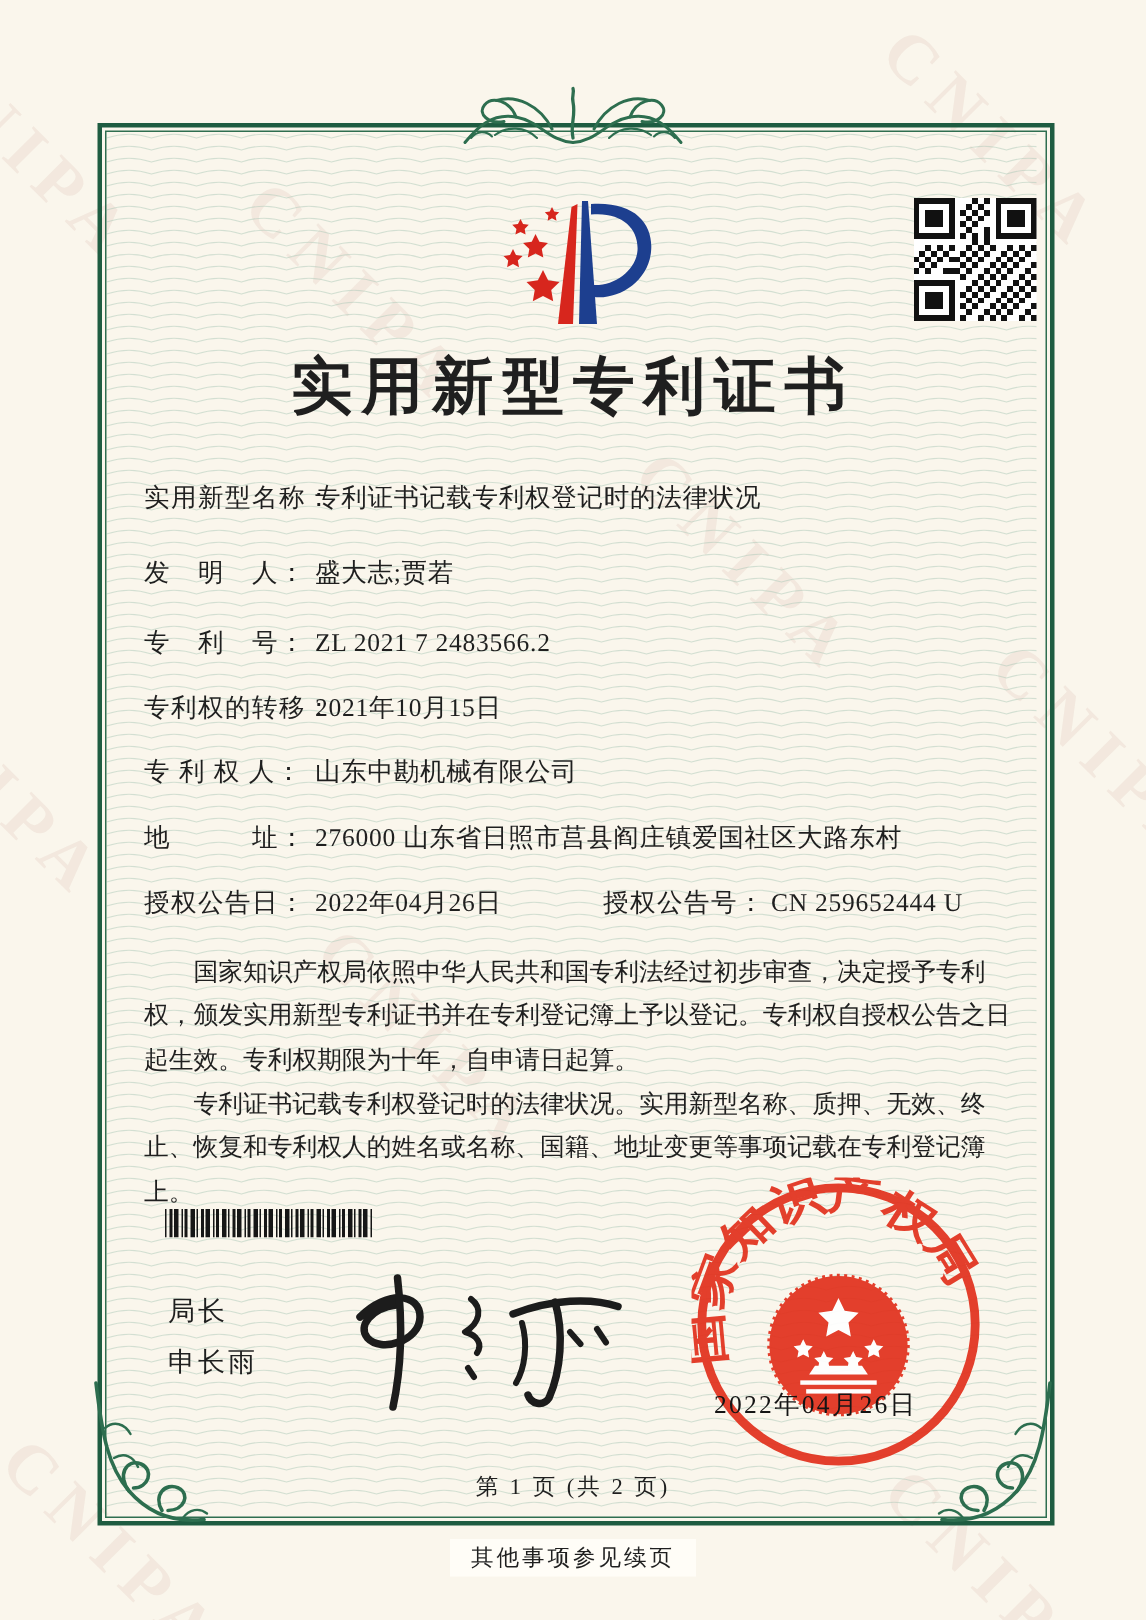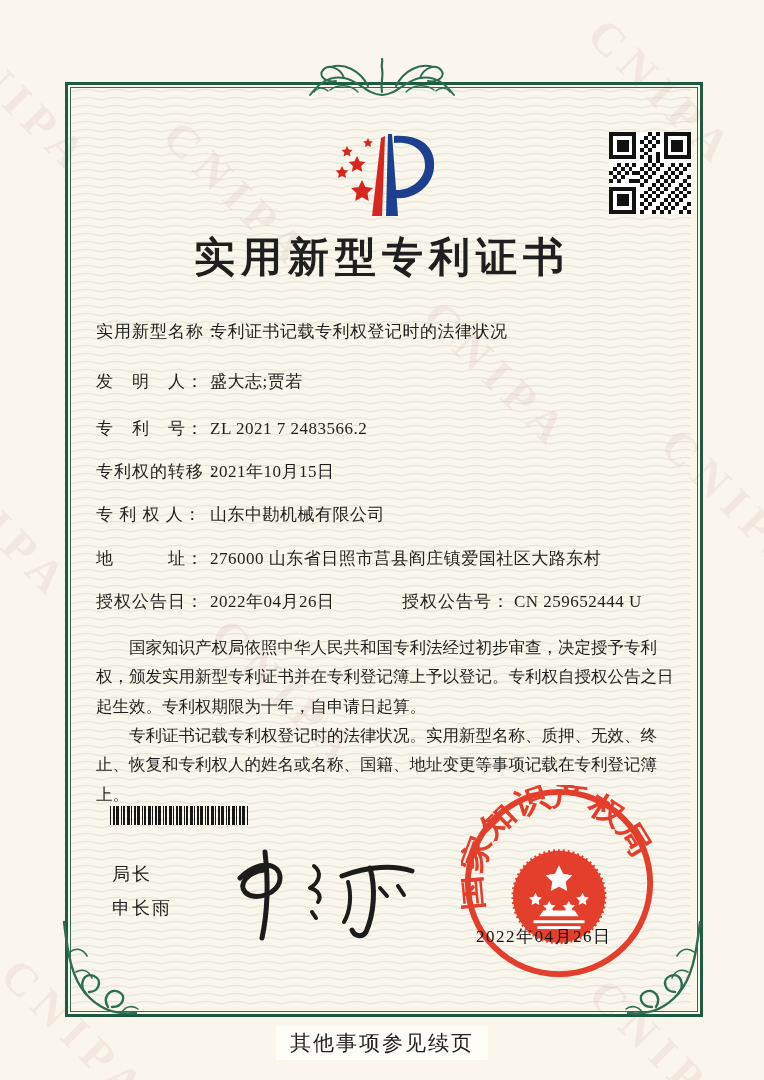--- a/index.html
+++ b/index.html
@@ -40,21 +40,21 @@
   .bodytext{left:96px;top:633px;width:578px;font-size:16.5px;line-height:1.78;}
   .bodytext p{margin:0;text-indent:2em;}
   #barcode{left:110px;top:806px;width:198px;height:19px;display:flex;align-items:stretch;overflow:hidden;}
   #barcode div{background:#161616;}
   #barcode span{background:transparent;}
   .signer-title{left:112px;top:862px;font-size:18px;font-family:Liberation Sans, sans-serif;letter-spacing:2px;}
   .signer-name{left:112px;top:896px;font-size:18px;font-family:"Liberation Sans","DejaVu Sans",sans-serif;letter-spacing:2px;}
   .seal-date{left:476px;top:925px;font-size:17px;letter-spacing:1.5px;color:#141414;z-index:7;}
   .page-info{left:0;right:0;top:982px;text-align:center;font-size:15px;letter-spacing:2px;}
   .note{left:0;right:0;top:1026px;text-align:center;}
-  .note span{display:inline-block;background:#fffdf7;padding:3px 14px;font-size:21px;letter-spacing:2px;}
+  .note span{display:inline-block;background:#fffdf7;padding:3px 14px;font-size:15px;letter-spacing:2px;}
   svg{display:block;}
 </style>
 </head>
 <body>
 
 <div id="wm-layer">
     <div class="wm" style="left: -30px; top: 15px;">CNIPA</div>
     <div class="wm" style="left: 190px; top: 110px;">CNIPA</div>
     <div class="wm" style="left: 615px; top: 8px;">CNIPA</div>
     <div class="wm" style="left: 450px; top: 290px;">CNIPA</div>
@@ -518,18 +518,19 @@
         <path d="M124,110 l2,4.1 4.5,0.7 -3.3,3.2 0.8,4.5 -4,-2.1 -4,2.1 0.8,-4.5 -3.3,-3.2 4.5,-0.7 Z"></path>
         <rect x="74" y="138" width="52" height="3"></rect>
         <rect x="78" y="144" width="44" height="3"></rect>
         <path d="M80,134 L120,134 L116,128 L84,128 Z"></path>
       </g>
     </g>
   </svg>
 
   <div class="abs seal-date">2022年04月26日</div>
 
+  <div class="abs page-info">第 1 页 (共 2 页)</div>
 
   <div class="abs note">
     <span>其他事项参见续页</span>
   </div>
 
 </div>
 
 </body></html>

